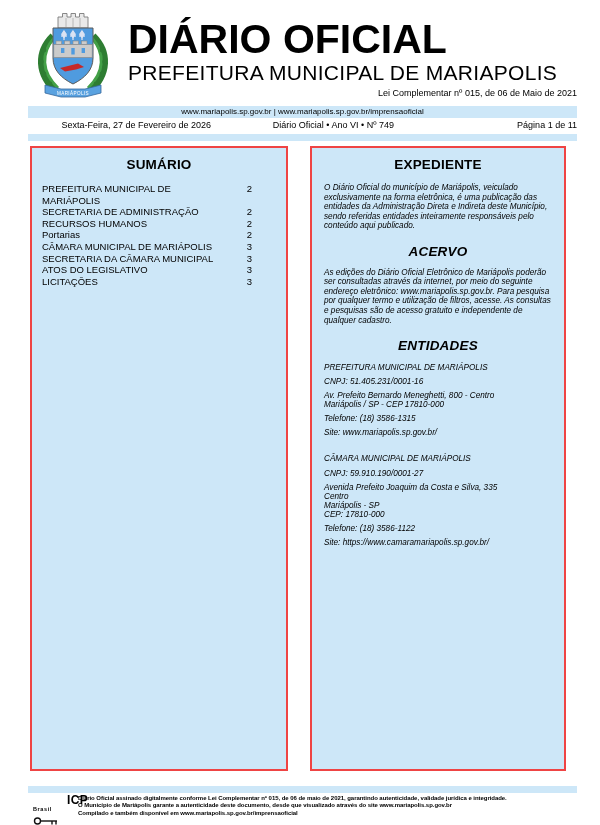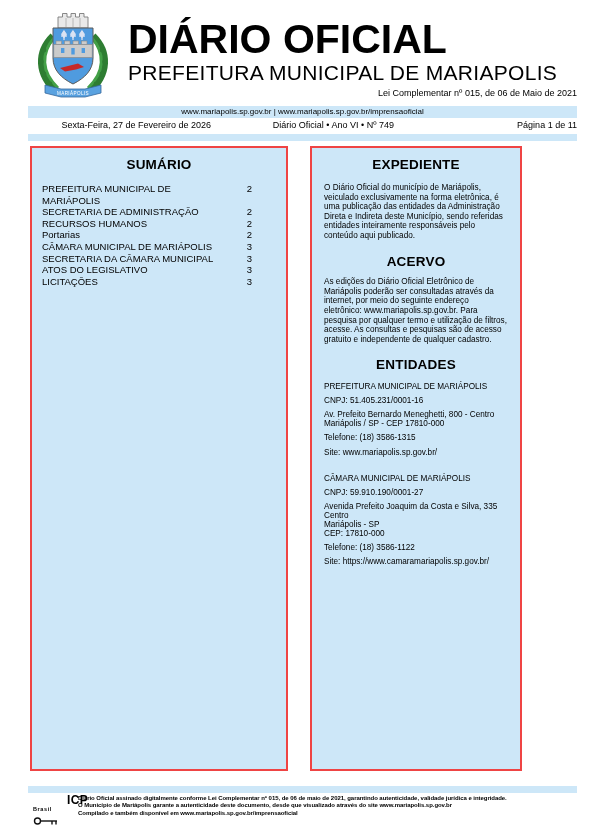--- a/index.html
+++ b/index.html
@@ -29,35 +29,35 @@
   .daterow .cell-c { flex:1; text-align:right; white-space:nowrap; }
   .daterow .cell-r { flex:1; text-align:right; white-space:nowrap; }
   .bluebar2 { position:absolute; left:28px; top:134px; width:549px; height:7px; background:#cde7f8; }
 
   
   .panel {
     position:absolute; top:146px; height:625px; box-sizing:border-box;
     background:#cde7f8; border:2px solid #ef4444;
   }
   .panel-sumario { left:30px; width:258px; }
-  .panel-expediente { left:310px; width:212px; }
+  .panel-expediente { left:310px; width:256px; }
   .panel-title {
     text-align:center; font-weight:bold; font-size:13.5px;
     margin:9px 0 0; letter-spacing:0.2px;
   }
 
   .toc { margin-top:11px; padding:0 34px 0 10px; }
   .toc-row {
     display:flex; justify-content:space-between; align-items:flex-start;
     font-size:9.5px; line-height:11.6px;
   }
   .toc-label { width:172px; }
   .toc-page { text-align:right; }
 
-  .exp-body { padding:0 12px; font-size:8.2px; line-height:9.6px; }
+  .exp-body { padding:0 12px; font-size:8.2px; line-height:9.6px;font-style:italic; }
   .exp-par { margin:11px 0 0; }
   .sec-title { text-align:center; font-weight:bold; font-size:13.5px; margin:16px 0 0; letter-spacing:0.2px; }
   .ent { margin-top:12px; }
   .ent.second { margin-top:17px; }
   .ent p { margin:0 0 5.2px; line-height:9px; }
   .ent-address { white-space:pre-line; }
 
   
   .footer-bar { position:absolute; left:28px; top:786px; width:549px; height:7px; background:#cde7f8; }
   .icp { position:absolute; left:33px; top:794px; width:44px; line-height:1; }

